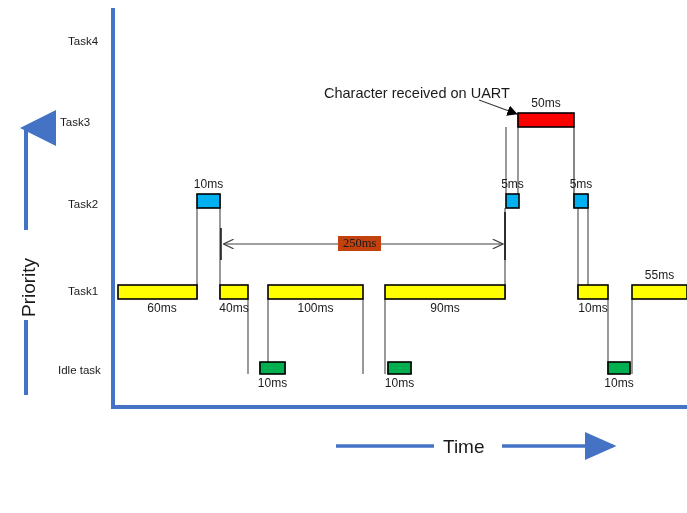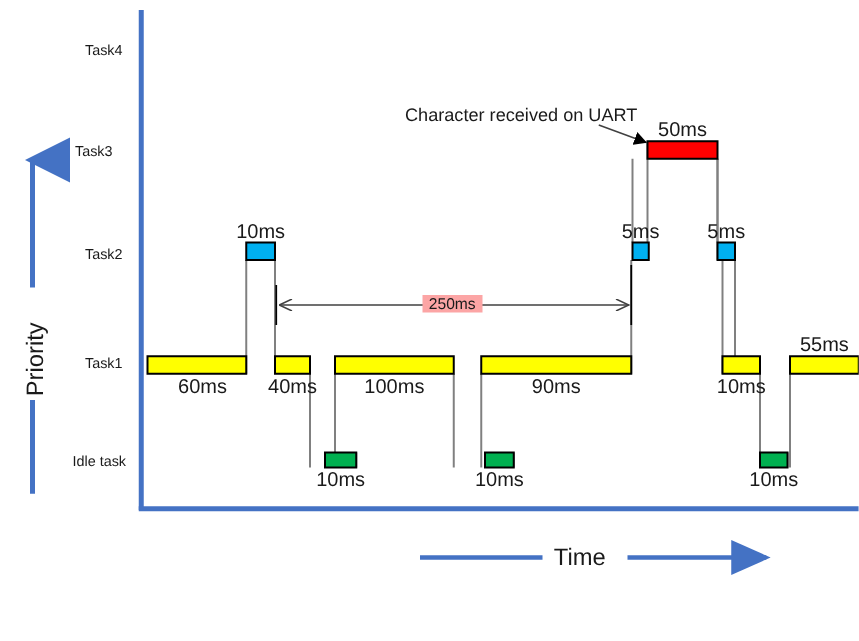--- a/index.html
+++ b/index.html
@@ -25,38 +25,38 @@
     position: absolute;
     font-family: "Liberation Sans", sans-serif;
     font-size: 11.5px;
     color: #1a1a1a;
     white-space: nowrap;
     text-align: left;
   }
   .duration-label {
     position: absolute;
     font-family: "Liberation Sans", sans-serif;
-    font-size: 16px;
+    font-size: 12px;
     color: #1a1a1a;
     white-space: nowrap;
   }
   .annot-text {
     position: absolute;
     font-family: "Liberation Sans", sans-serif;
     font-size: 14.5px;
     color: #1a1a1a;
     white-space: nowrap;
     margin-left: 16px;
   }
   .span-label {
     position: absolute;
-    font-family: Liberation Sans, sans-serif;
+    font-family: Liberation Serif, serif;
     font-size: 12.5px;
     color: #1a1a1a;
-    background: #fca5a5;
+    background: #c2410c;
     padding: 0 5px;
     white-space: nowrap;
   }
   .priority-text {
     position: absolute;
     font-family: "Liberation Sans", sans-serif;
     font-size: 19px;
     color: #1a1a1a;
     transform: rotate(-90deg);
     transform-origin: left top;

